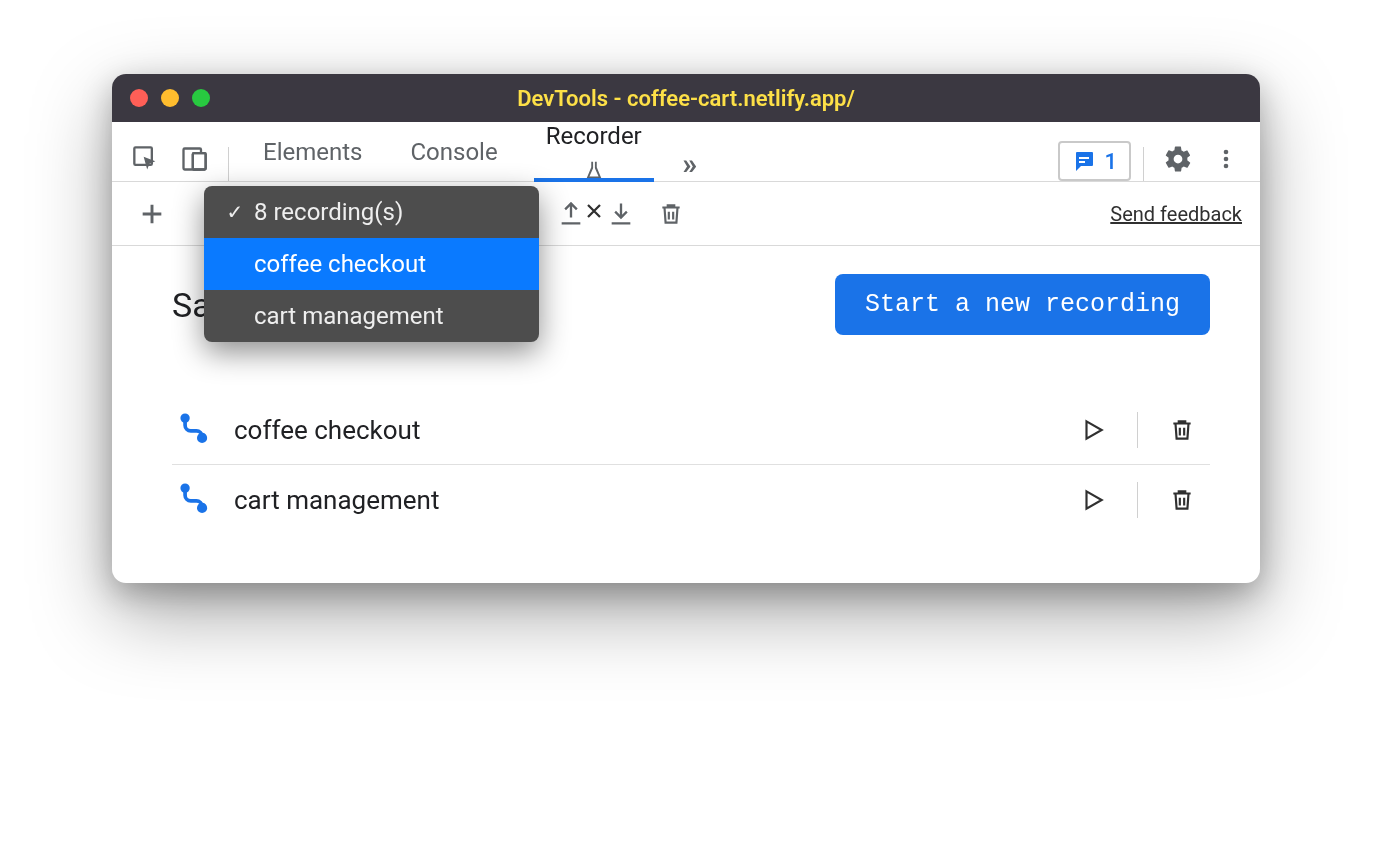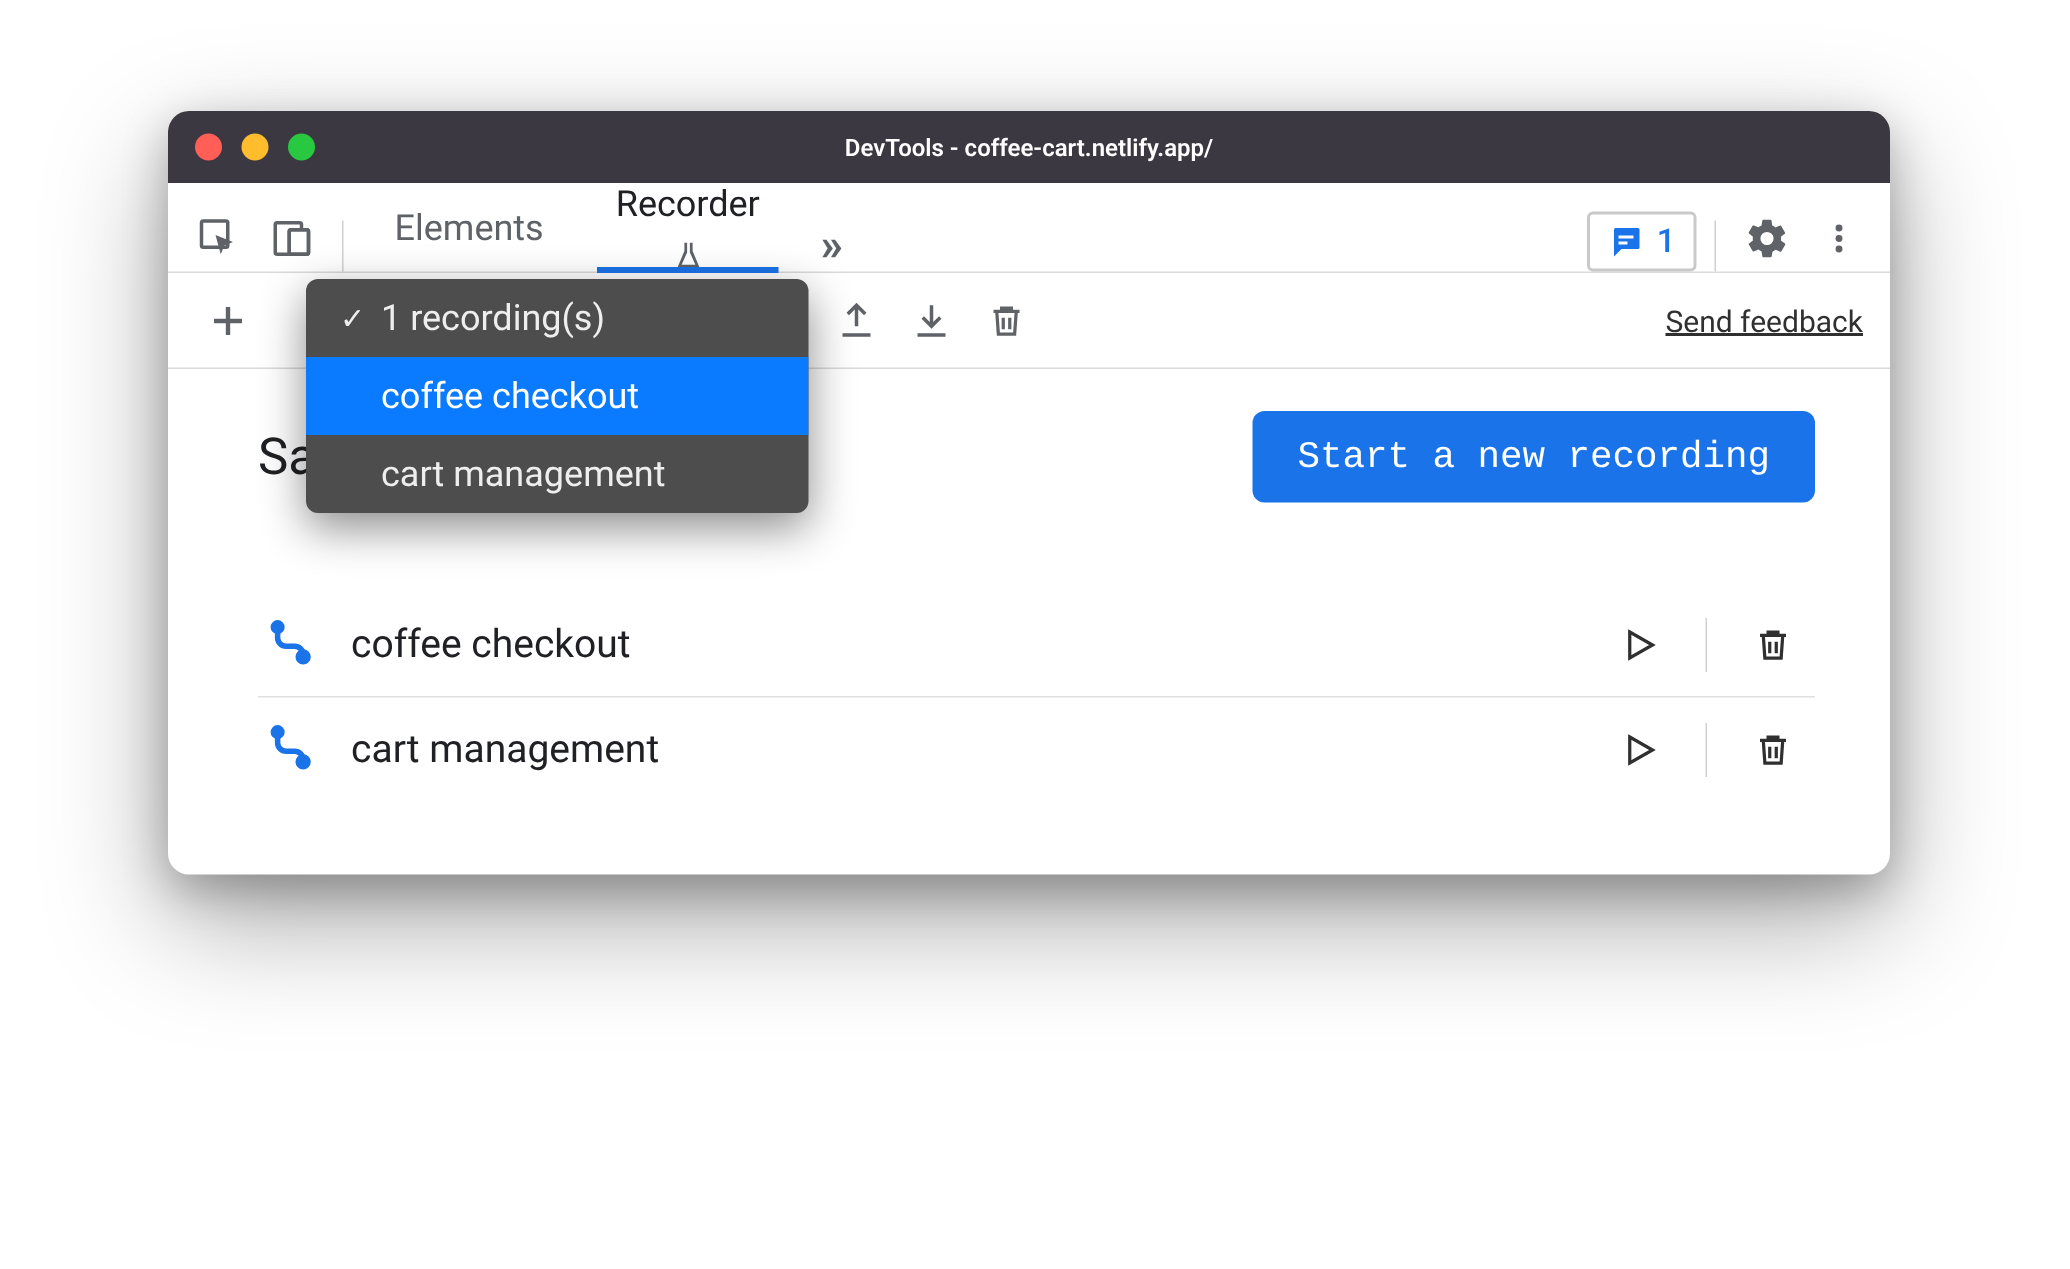--- a/index.html
+++ b/index.html
@@ -38,22 +38,22 @@
     height: 18px;
     border-radius: 50%;
   }
   .traffic-close { background: #ff5f57; }
   .traffic-min   { background: #ffbd2e; }
   .traffic-max   { background: #28c940; }
   .title {
     position: absolute;
     left: 0; right: 0;
     text-align: center;
-    color: #ffffff;
-    font-size: 16px;
+    color: #fde047;
+    font-size: 22px;
     font-weight: 600;
     pointer-events: none;
   }
   .tabs-row {
     height: 60px;
     display: flex;
     align-items: flex-end;
     padding: 0 12px;
     border-bottom: 1px solid #d9d9d9;
     gap: 4px;
@@ -234,20 +234,23 @@
       <svg width="28" height="28" viewBox="0 0 24 24" fill="none" stroke="currentColor" stroke-width="2">
         <rect x="3" y="3" width="15" height="18" rx="1"></rect>
         <rect x="11" y="7" width="11" height="14" rx="1" fill="#fff"></rect>
         <rect x="11" y="7" width="11" height="14" rx="1"></rect>
       </svg>
     </div>
     <div class="vsep"></div>
 
     <div class="tab">
       <span>Elements</span>
+    </div>
+    <div class="tab">
+      <span>Console</span>
     </div>
     <div class="tab active">
       <span>Recorder</span>
       <span>
         <svg width="22" height="22" viewBox="0 0 24 24" fill="#5f6367">
             <path d="M9 2v6L4 20a2 2 0 0 0 2 2h12a2 2 0 0 0 2-2L15 8V2h-2v7l4 9H7l4-9V2H9z"></path>
           </svg>
       </span>
       <span>
         <svg width="18" height="18" viewBox="0 0 24 24" stroke="#303030" stroke-width="3">
@@ -357,21 +360,21 @@
               <path d="M4 6h16M9 6V4h6v2M6 6l1 14h10l1-14M10 10v7M14 10v7"></path>
             </svg>
         </span>
       </div>
     </div>
   </div>
 
   <div class="dropdown">
     <div class="dropdown-item">
       <span class="check-mark">✓</span>
-      <span>1 recording(s)</span>
+      <span>8 recording(s)</span>
     </div>
     <div class="dropdown-item selected">
       <span class="check-mark"></span>
       <span>coffee checkout</span>
     </div>
     <div class="dropdown-item">
       <span class="check-mark"></span>
       <span>cart management</span>
     </div>
   </div>

